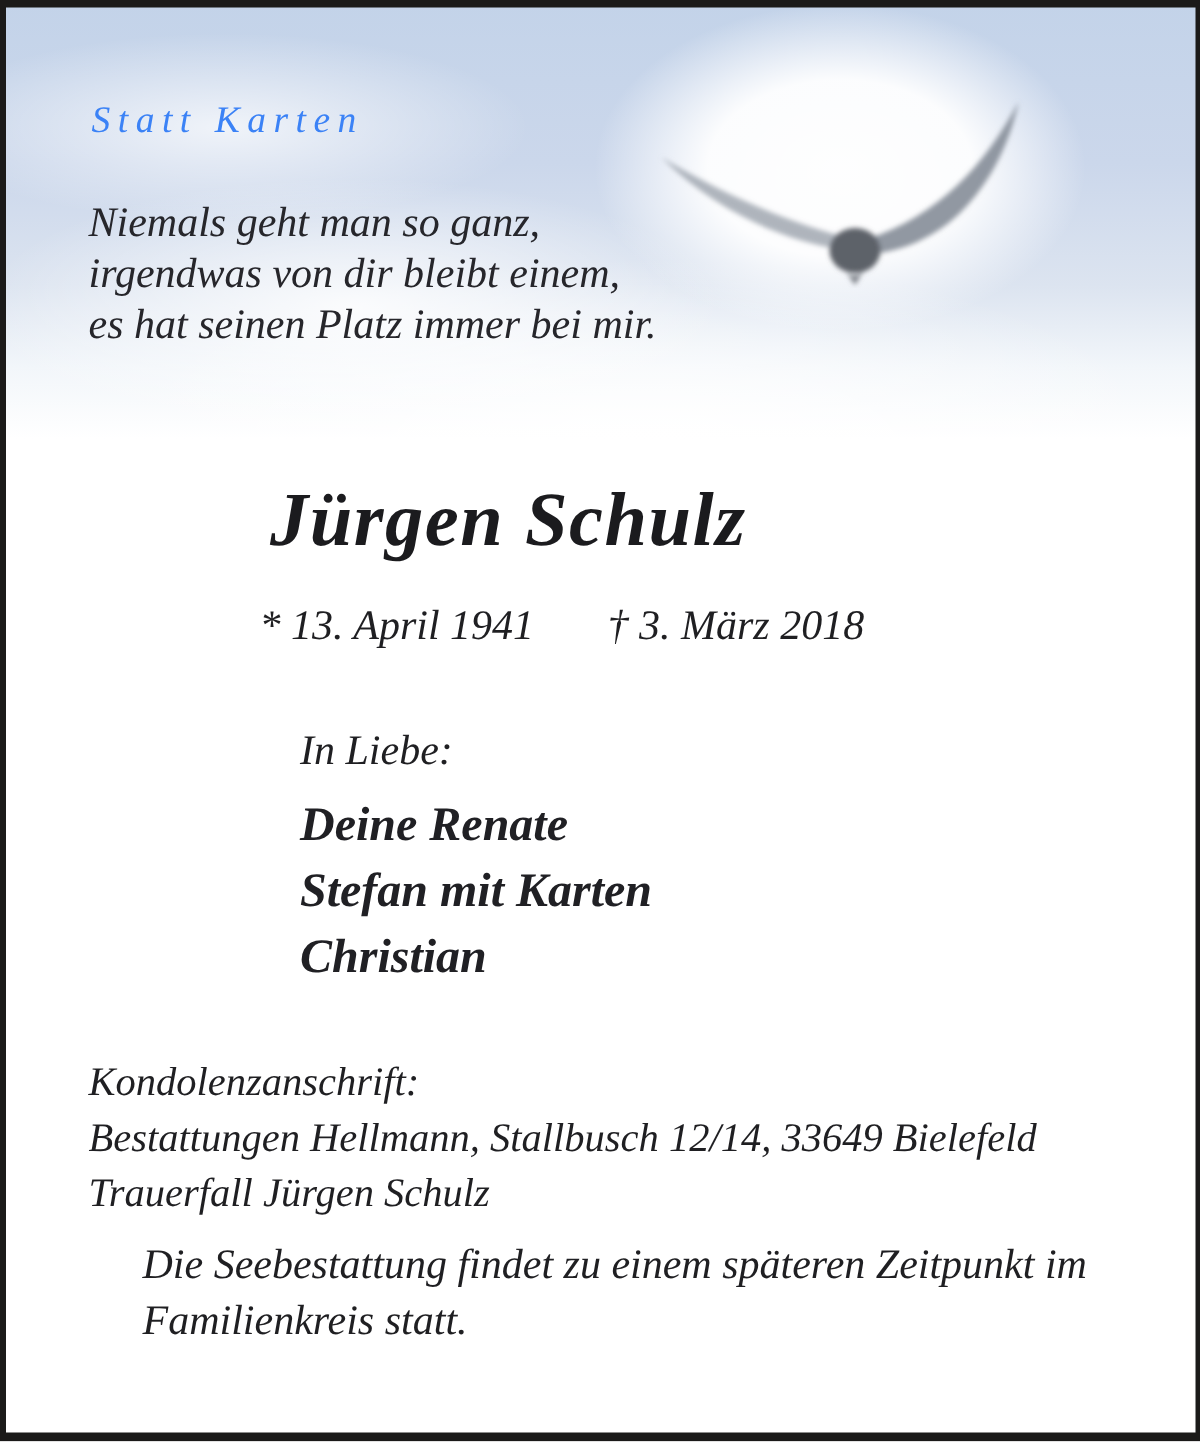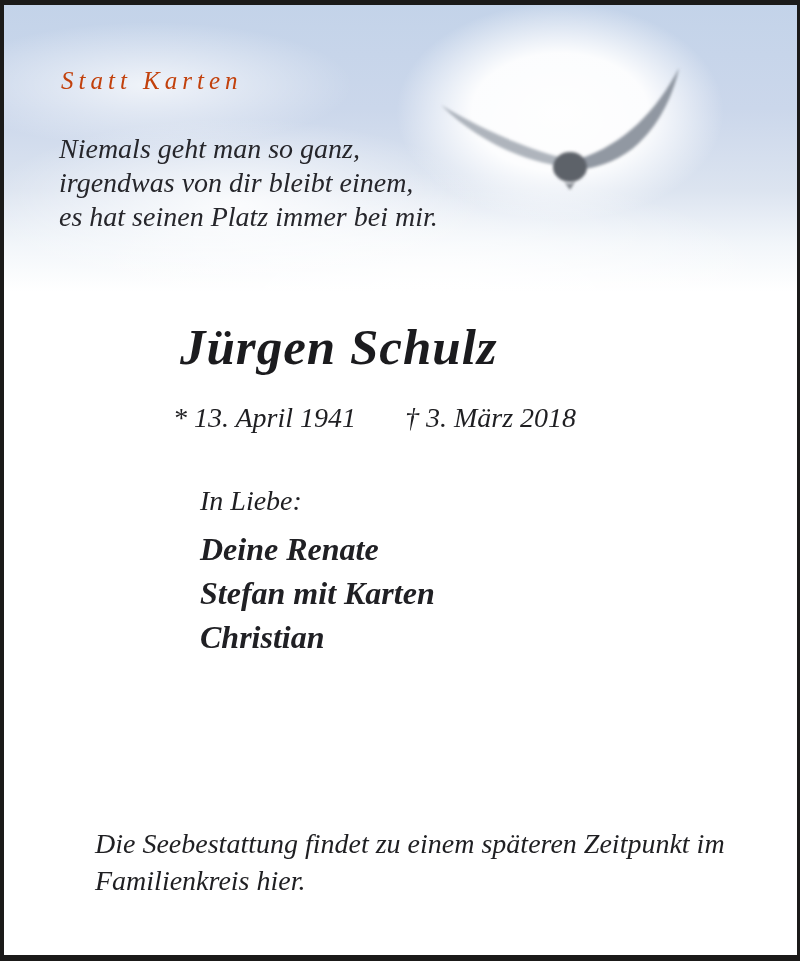--- a/index.html
+++ b/index.html
@@ -45,21 +45,21 @@
     z-index: 1;
   }
 
   .textlayer { position: absolute; inset: 0; z-index: 2; }
 
   .statt {
     position: absolute;
     left: 61px; top: 67px;
     font-size: 25px;
     letter-spacing: 5px;
-    color: #c2410c;
+    color: #3b82f6;
     white-space: nowrap;
   }
 
   .poem {
     position: absolute;
     left: 59px; top: 132px;
     font-size: 28px;
     line-height: 34px;
     color: #26262b;
     white-space: nowrap;
@@ -142,22 +142,27 @@
       <span class="death">† 3. März 2018</span>
     </div>
 
     <div class="mourners">
       <div class="intro">In Liebe:</div>
       <div class="mname">Deine Renate</div>
       <div class="mname">Stefan mit Karten</div>
       <div class="mname">Christian</div>
     </div>
 
+    <div class="condolence">
+      <div>Kondolenzanschrift:</div>
+      <div>Bestattungen Hellmann, Stallbusch 12/14, 33649 Bielefeld</div>
+      <div>Trauerfall Jürgen Schulz</div>
+    </div>
 
     <div class="burial">
       <div>Die Seebestattung findet zu einem späteren Zeitpunkt im</div>
-      <div>Familienkreis hier.</div>
+      <div>Familienkreis statt.</div>
     </div>
 
   </div>
 
   <div class="frame"></div>
 </div>
 
 </body></html>

